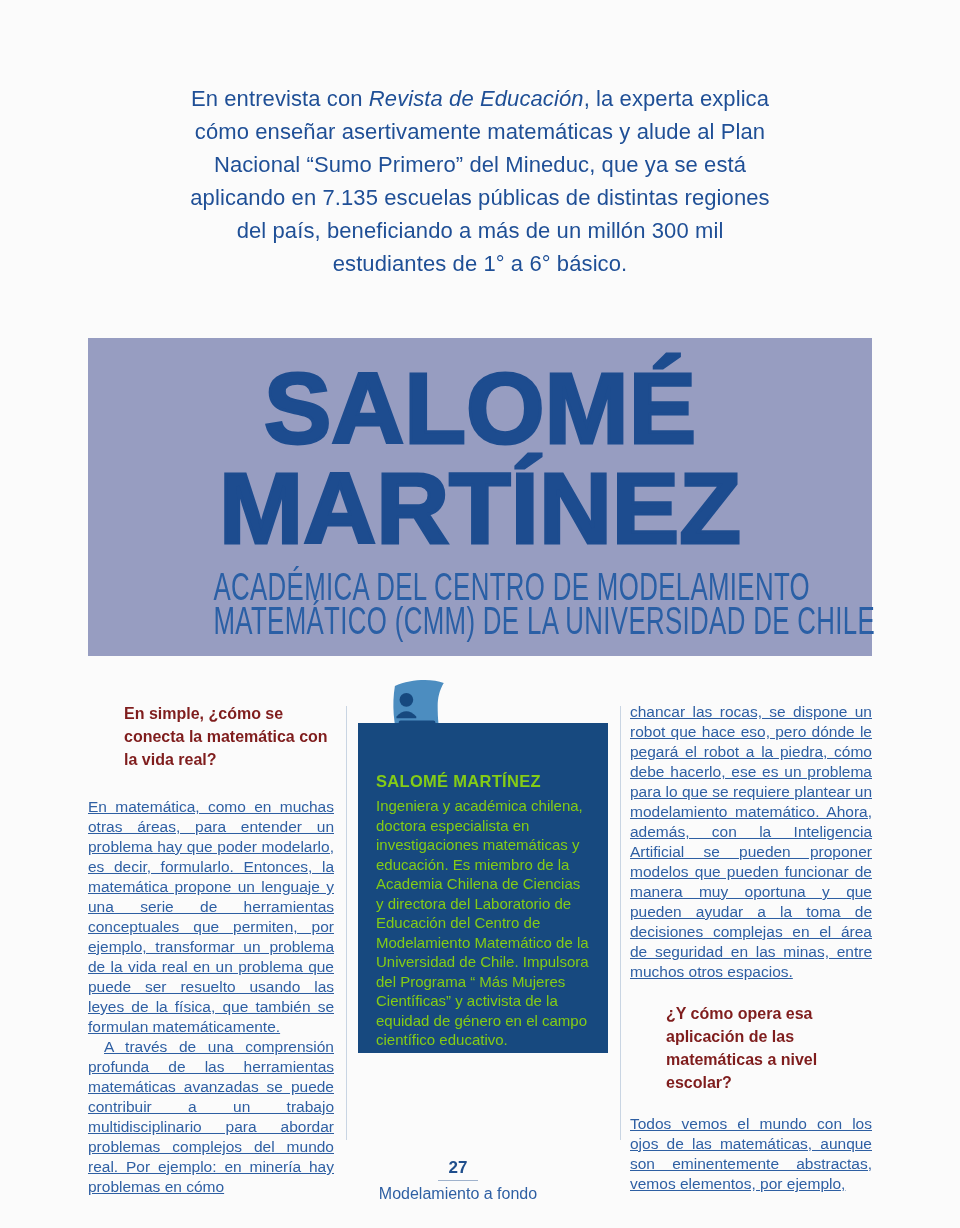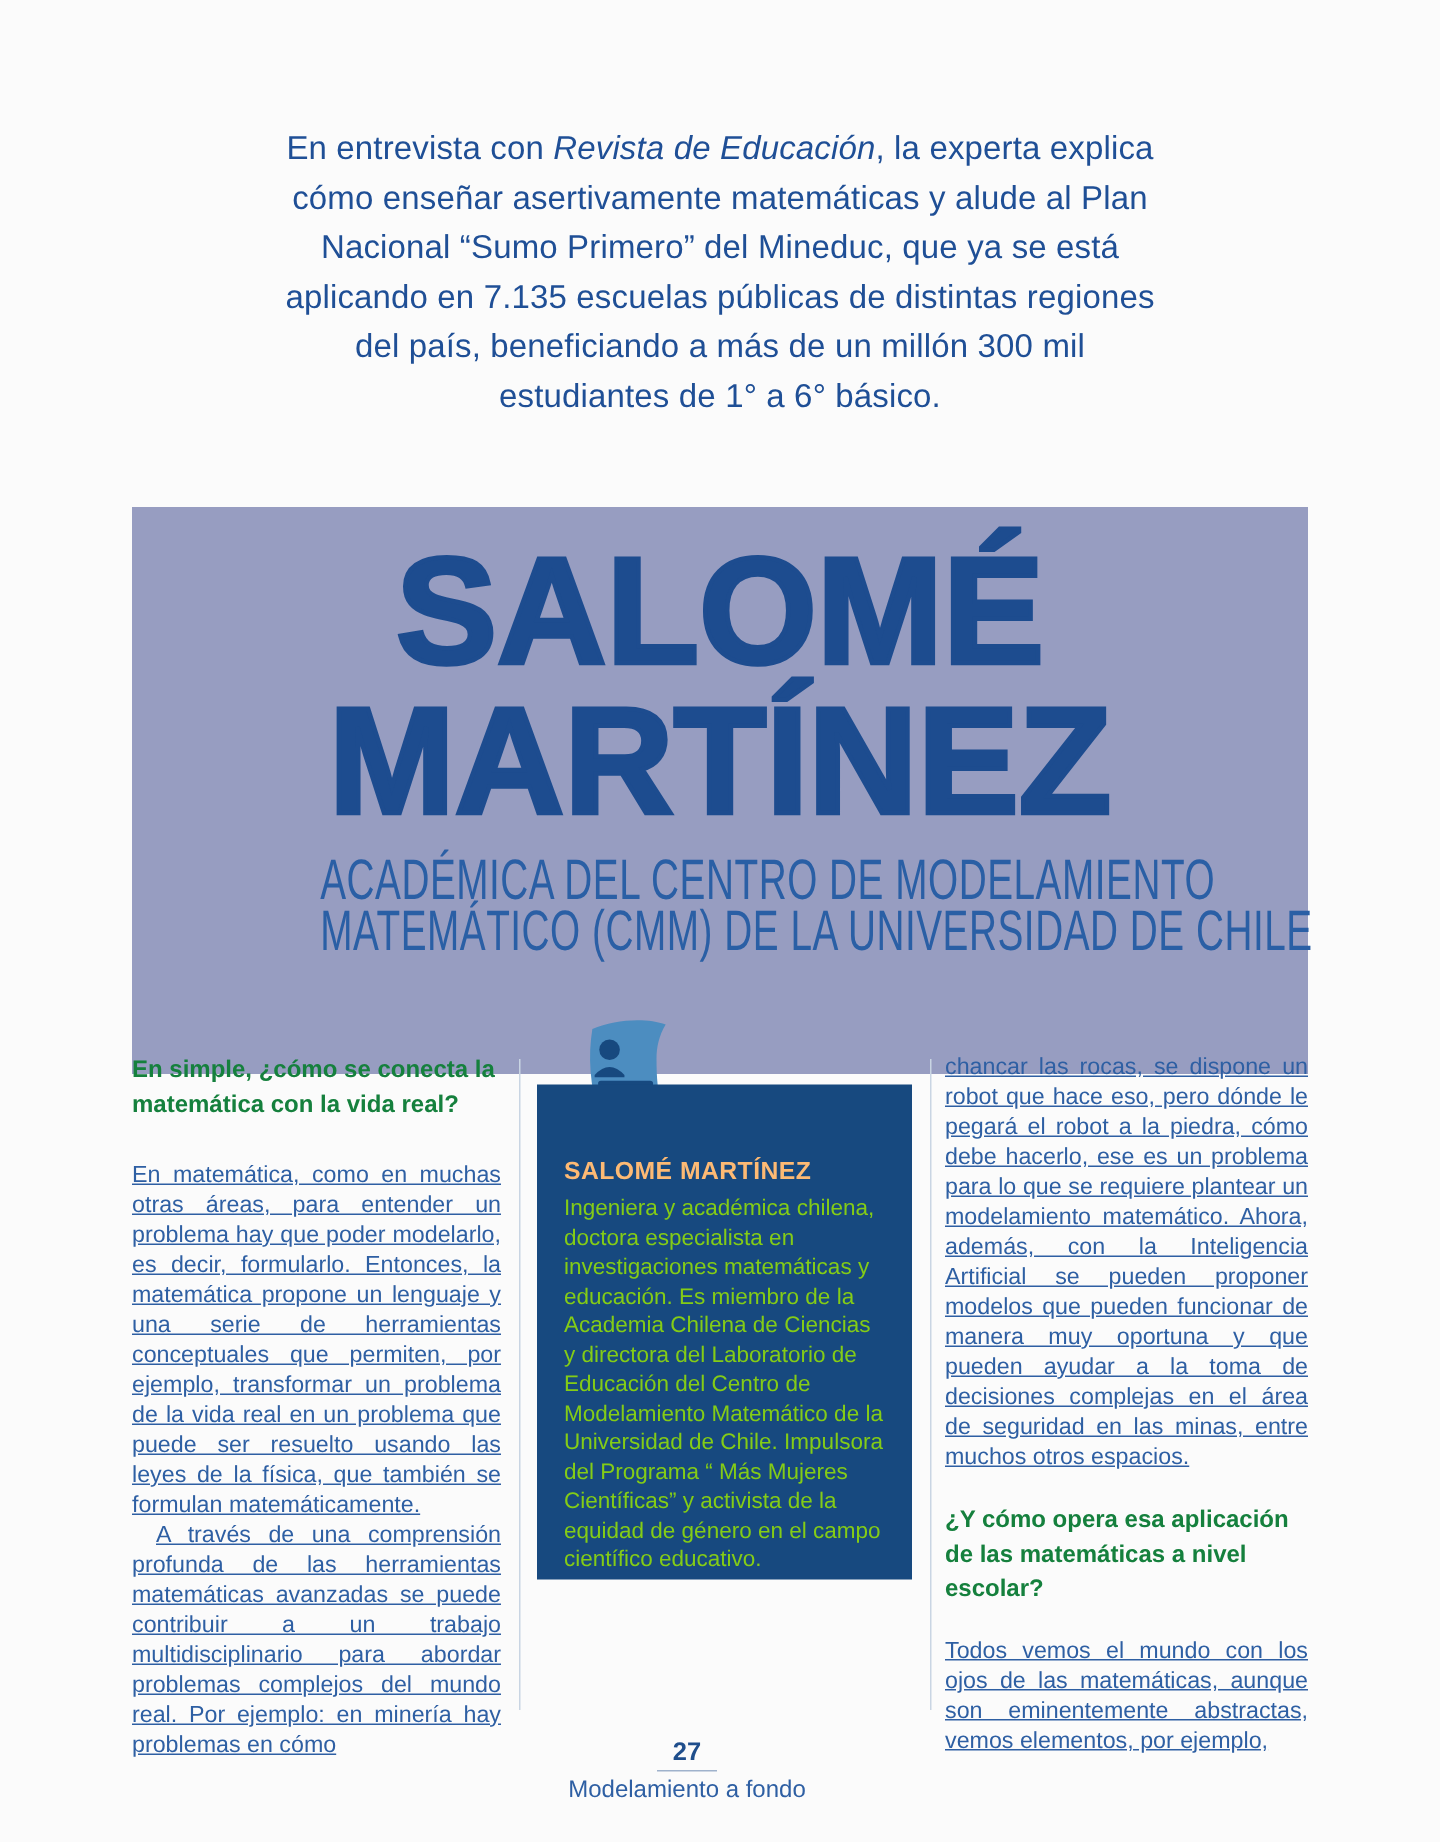--- a/index.html
+++ b/index.html
@@ -22,21 +22,21 @@
     text-align:center;
     font-size:22px; line-height:33px;
     color:#1F4F96;
     letter-spacing:0.1px;
   }
   .intro em { font-style:italic; }
 
   
   .banner {
     position:absolute;
-    left:88px; top:338px; width:784px; height:378px;
+    left:88px; top:338px; width:784px; height:318px;
     background:#979DC1;
     text-align:center;
   }
   .banner .title { padding-top:20px; }
   .t-line {
     display:block;
     font-size:101px; line-height:100px;
     font-weight:bold;
     color:#1D4C8F;
     -webkit-text-stroke:3px #1D4C8F;
@@ -64,22 +64,23 @@
   .sep-left  { left:346px; }
   .sep-right { left:620px; }
 
   .col { position:absolute; top:702px; }
   .col-left  { left:88px;  width:246px; }
   .col-right { left:630px; width:242px; }
 
   .question {
     font-size:16px; line-height:23px;
     font-weight:bold;
-    color:#15803d;
+    color:#7f1d1d;
     margin-bottom:26px;
+    margin-left:36px;
   }
   .body-p {
     font-size:15.5px; line-height:20px;
     color:#2E5FA3;
     text-align:justify;
     hyphens:auto;
     text-decoration:underline;
   }
   .body-p.indent { text-indent:16px; }
   .col-right .question { margin-top:20px; margin-bottom:20px; }
@@ -92,21 +93,21 @@
     padding:48px 18px 0 18px;
   }
   .bio-icon {
     position:absolute;
     left:372px; top:678px;
     width:84px; height:94px;
   }
   .bio-name {
     font-size:16.5px; line-height:21px;
     font-weight:bold;
-    color:#fdba74;
+    color:#84cc16;
     letter-spacing:0.3px;
     margin-bottom:4px;
   }
   .bio-text {
     font-size:15px; line-height:19.5px;
     color:#84cc16;
   }
 
   
   .footer {

